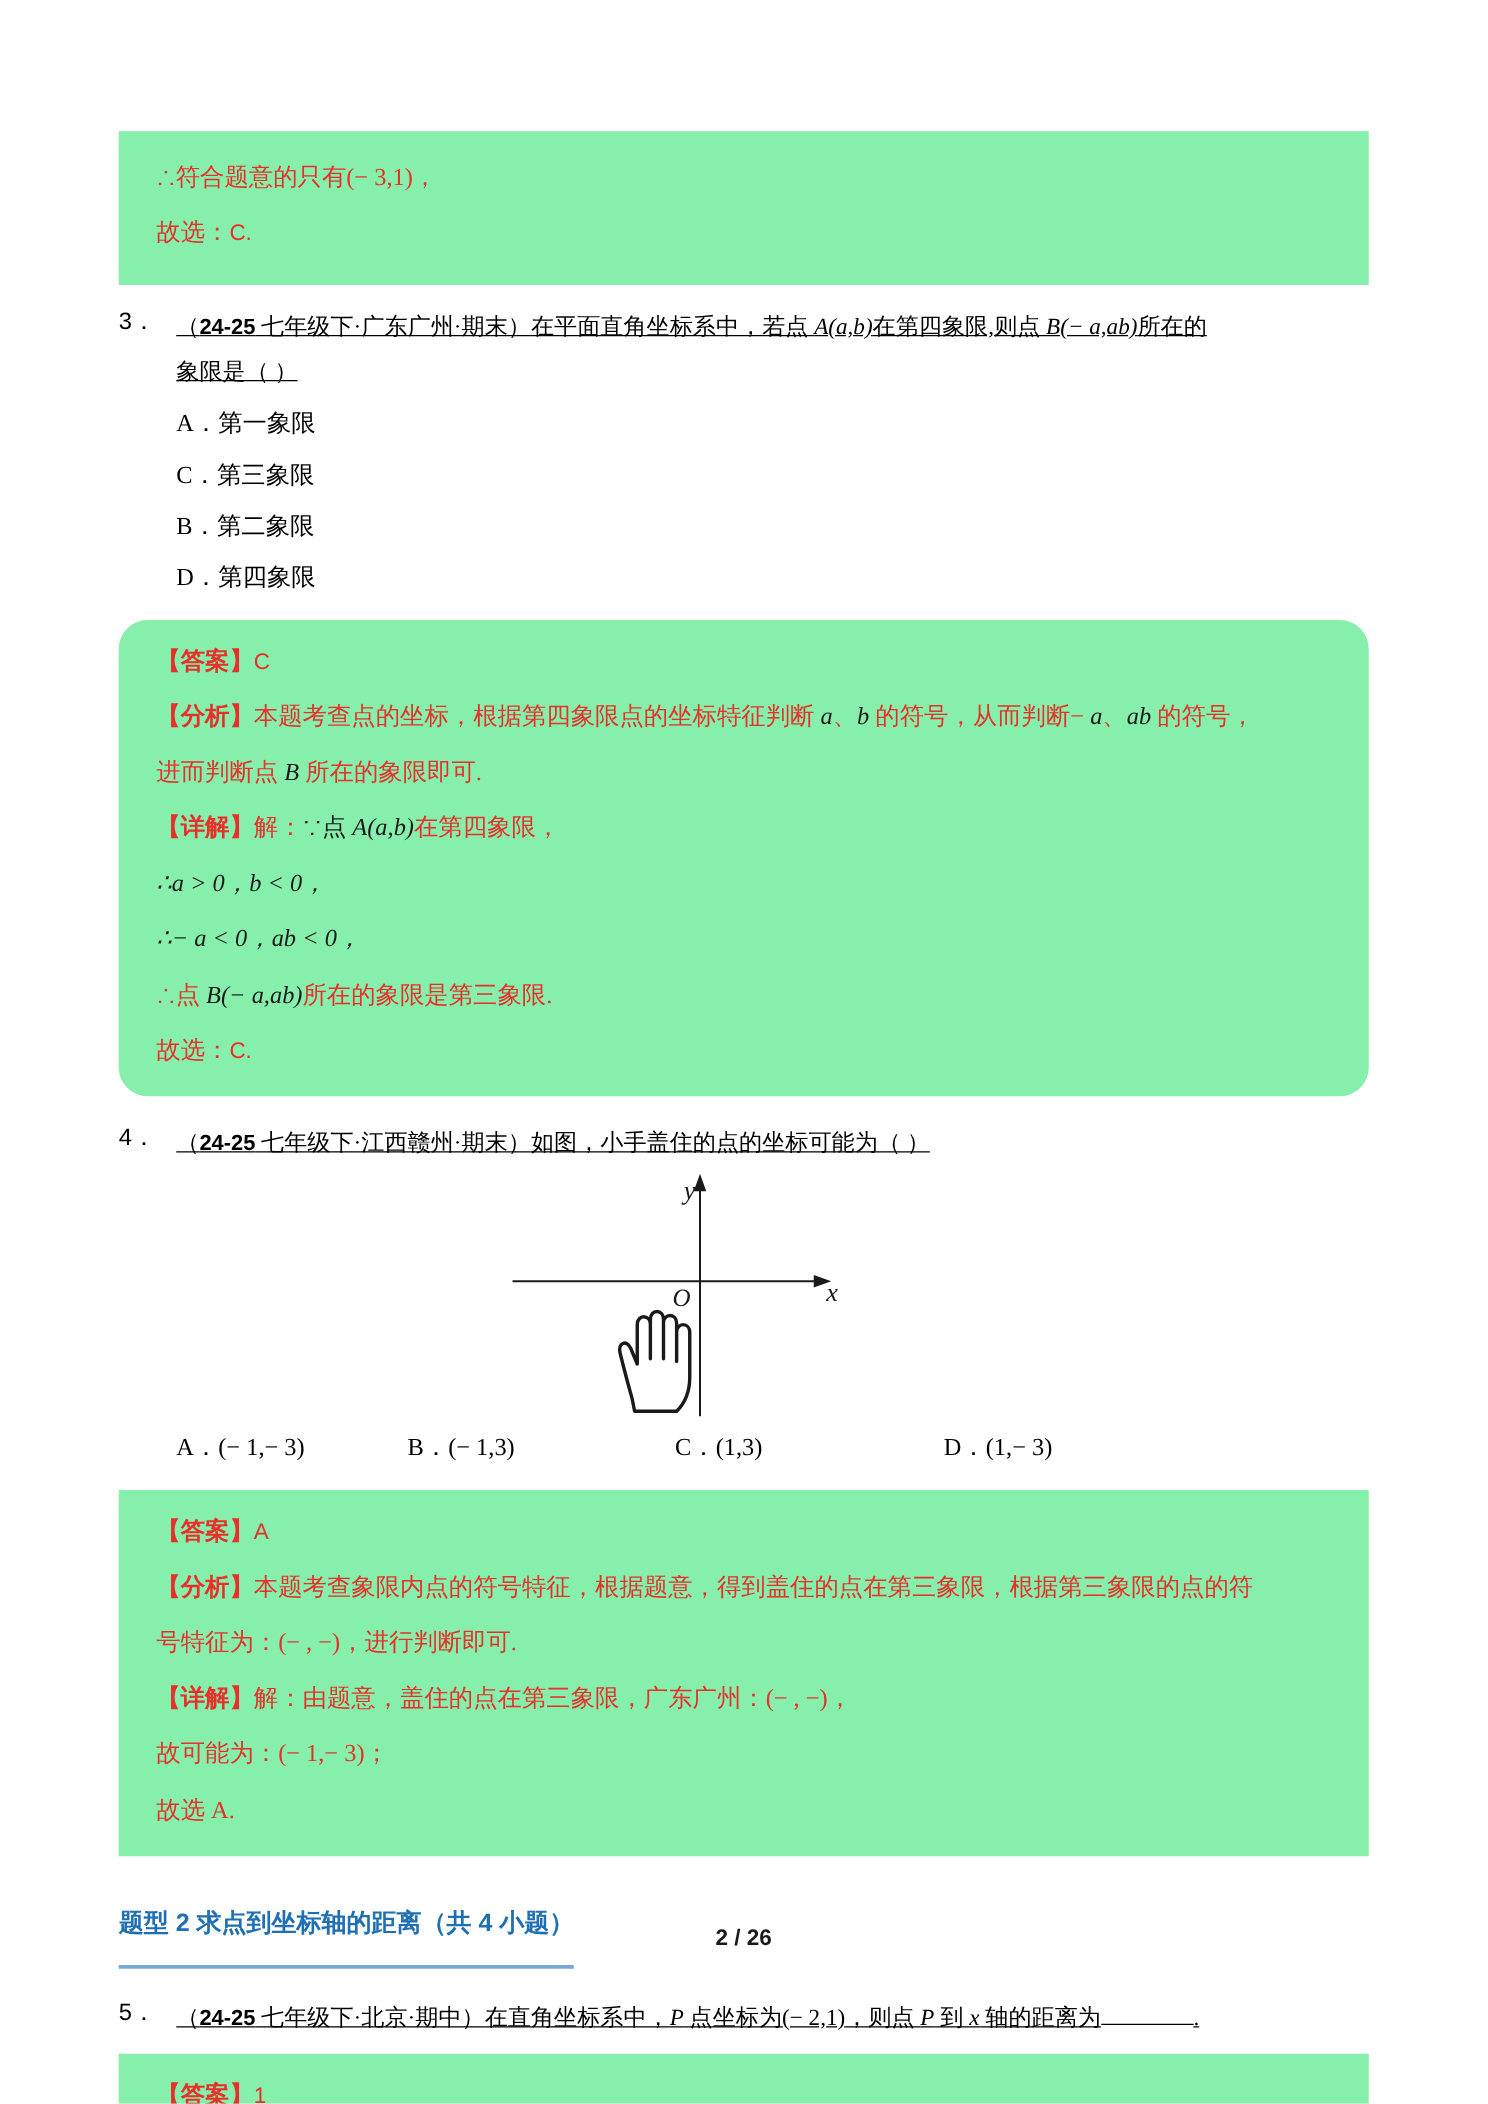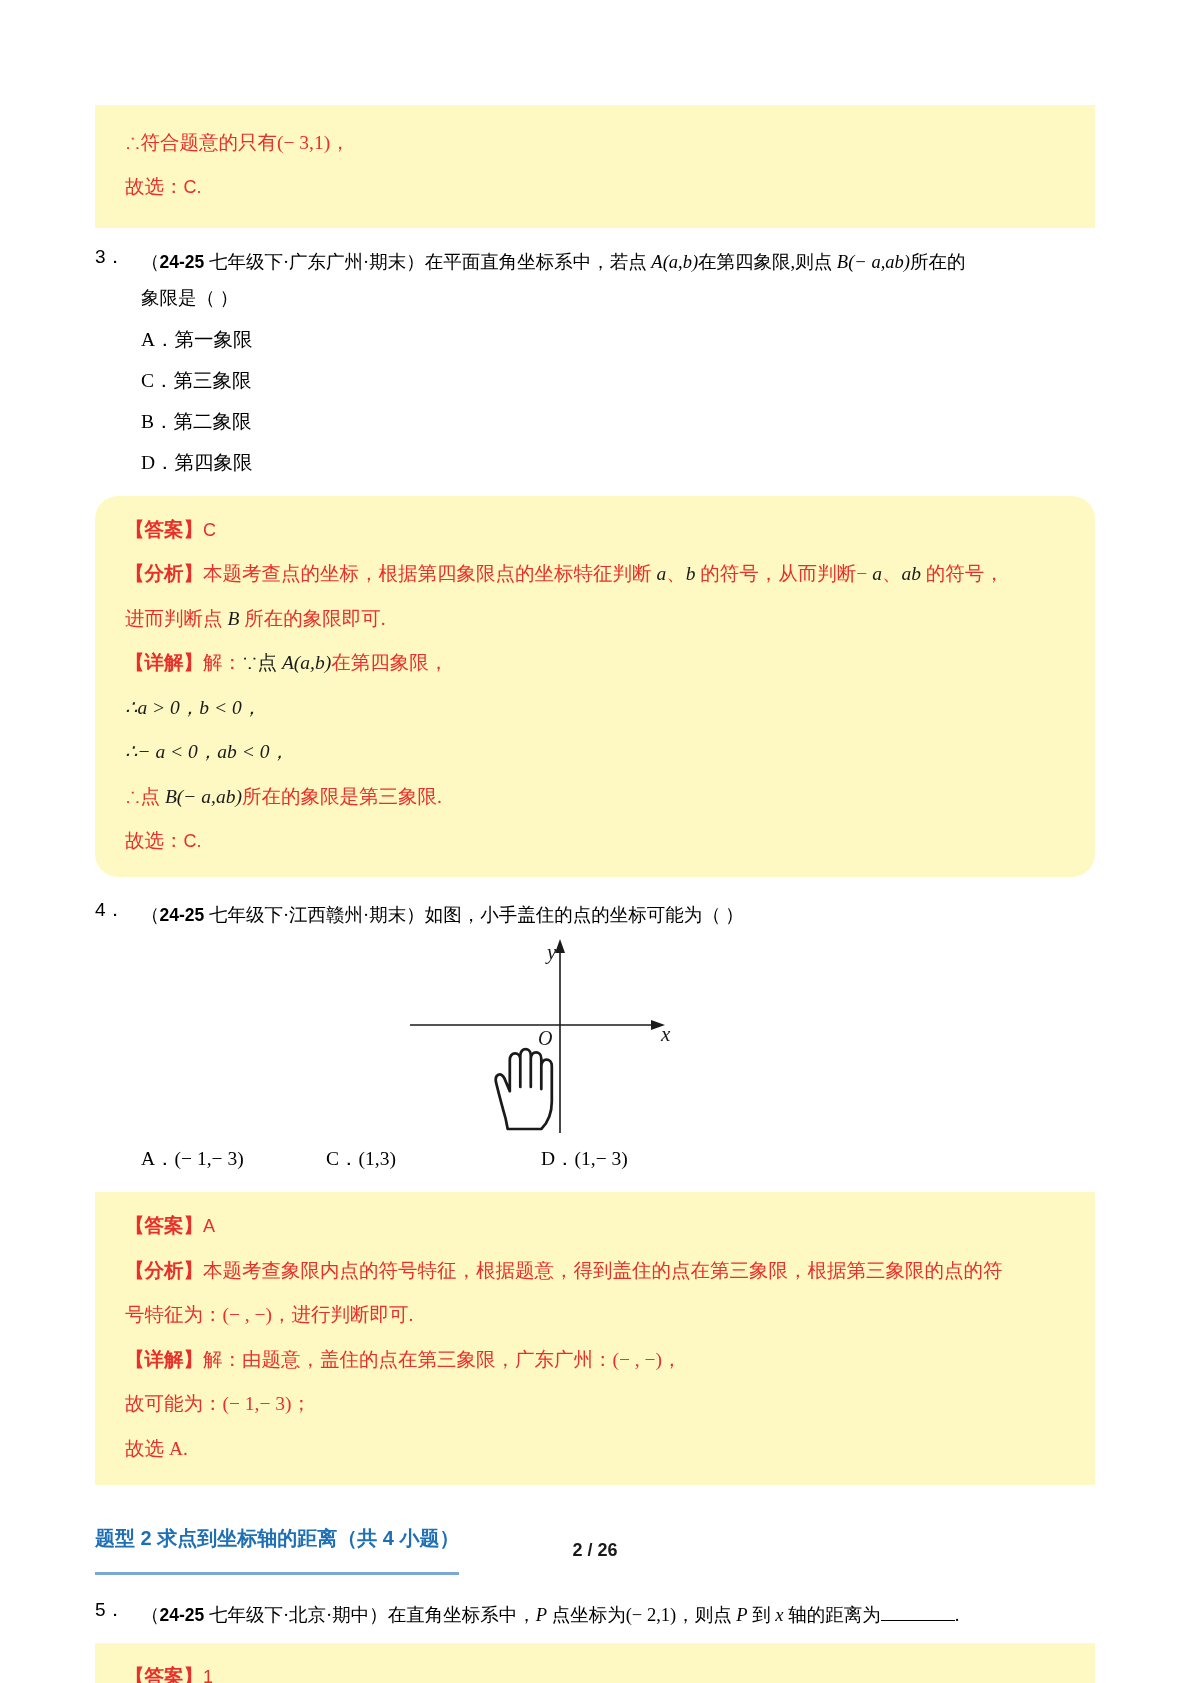--- a/index.html
+++ b/index.html
@@ -62,33 +62,34 @@
     left: 0;
     top: 0;
     font-size: 19px;
     font-family: "Liberation Sans", sans-serif;
   }
   .qbody {
     margin-left: 46px;
   }
   .meta {
     font-size: 18.5px;
+    text-decoration: underline;
   }
   .yr {
     font-family: "Liberation Sans", sans-serif;
     font-weight: bold;
     font-size: 17.5px;
   }
   .mi {
     font-style: italic;
     font-family: "Liberation Serif", serif;
   }
   
   .panel {
-    background: #fef9c3;
+    background: #86efac;
     padding: 12px 30px 14px 30px;
     margin: 20px 0 0 0;
     color: #e8302a;
   }
   .panel .line {
     line-height: 2.28;
     font-size: 19.5px;
     color: #e8302a;
     white-space: normal;
   }
@@ -258,20 +259,23 @@
         <g transform="translate(398,108) scale(1.05)">
           <path d="M12,70 C8,56 5,44 3,36 C1,28 8,25 11,32 L16,44 L16,14 C16,6 26,6 26,14 L26,40 L26,10 C26,2 36,2 36,10 L36,40 L36,13 C36,5 46,5 46,13 L46,42 L46,20 C46,12 56,12 56,20 L56,54 C56,66 52,74 46,80 L14,80 Z" fill="#ffffff" stroke="#1a1a1a" stroke-width="2.6" stroke-linejoin="round" stroke-linecap="round"></path>
         </g>
       </svg>
     </div>
 
     <div class="options" style="margin-top:2px;">
       <div class="opt" style="width:185px;">
         <span class="olab">A．</span><span>(− 1,− 3)</span>
       </div>
+      <div class="opt" style="width:214px;">
+        <span class="olab">B．</span><span>(− 1,3)</span>
+      </div>
       <div class="opt" style="width:215px;">
         <span class="olab">C．</span><span>(1,3)</span>
       </div>
       <div class="opt">
         <span class="olab">D．</span><span>(1,− 3)</span>
       </div>
     </div>
 
     <div class="panel" style="margin-top:12px;">
       <div class="line">

